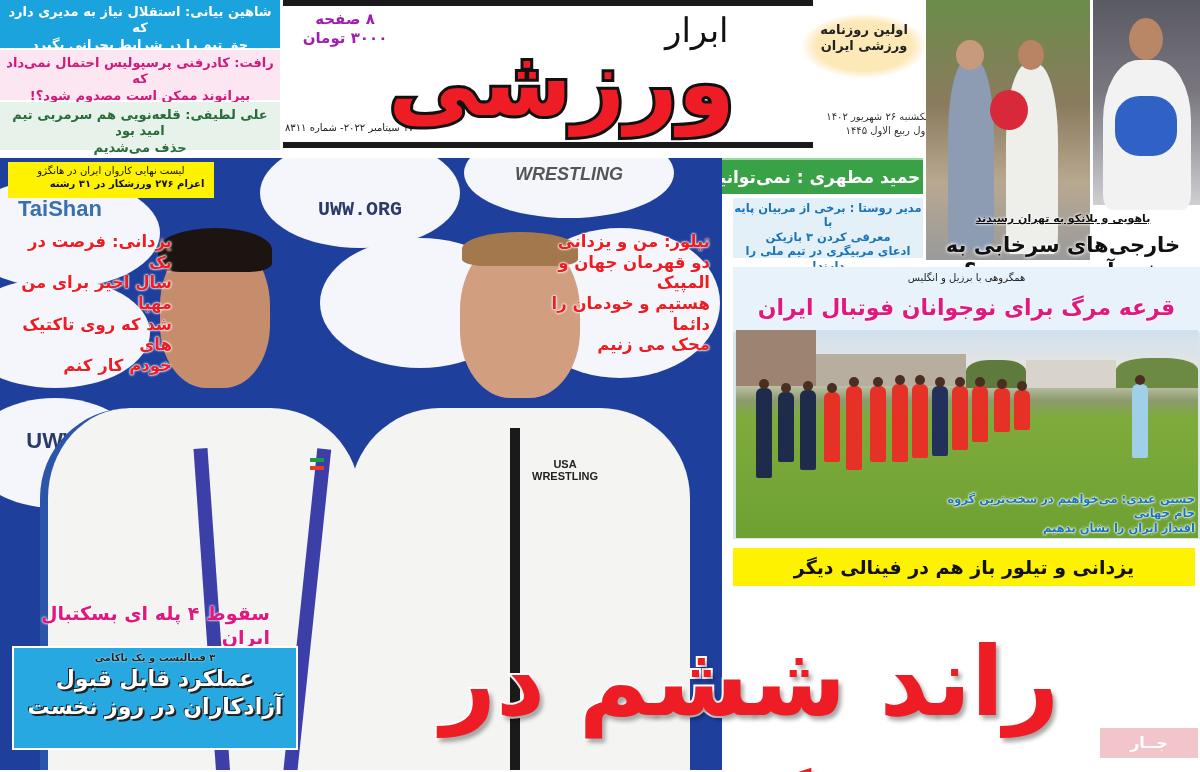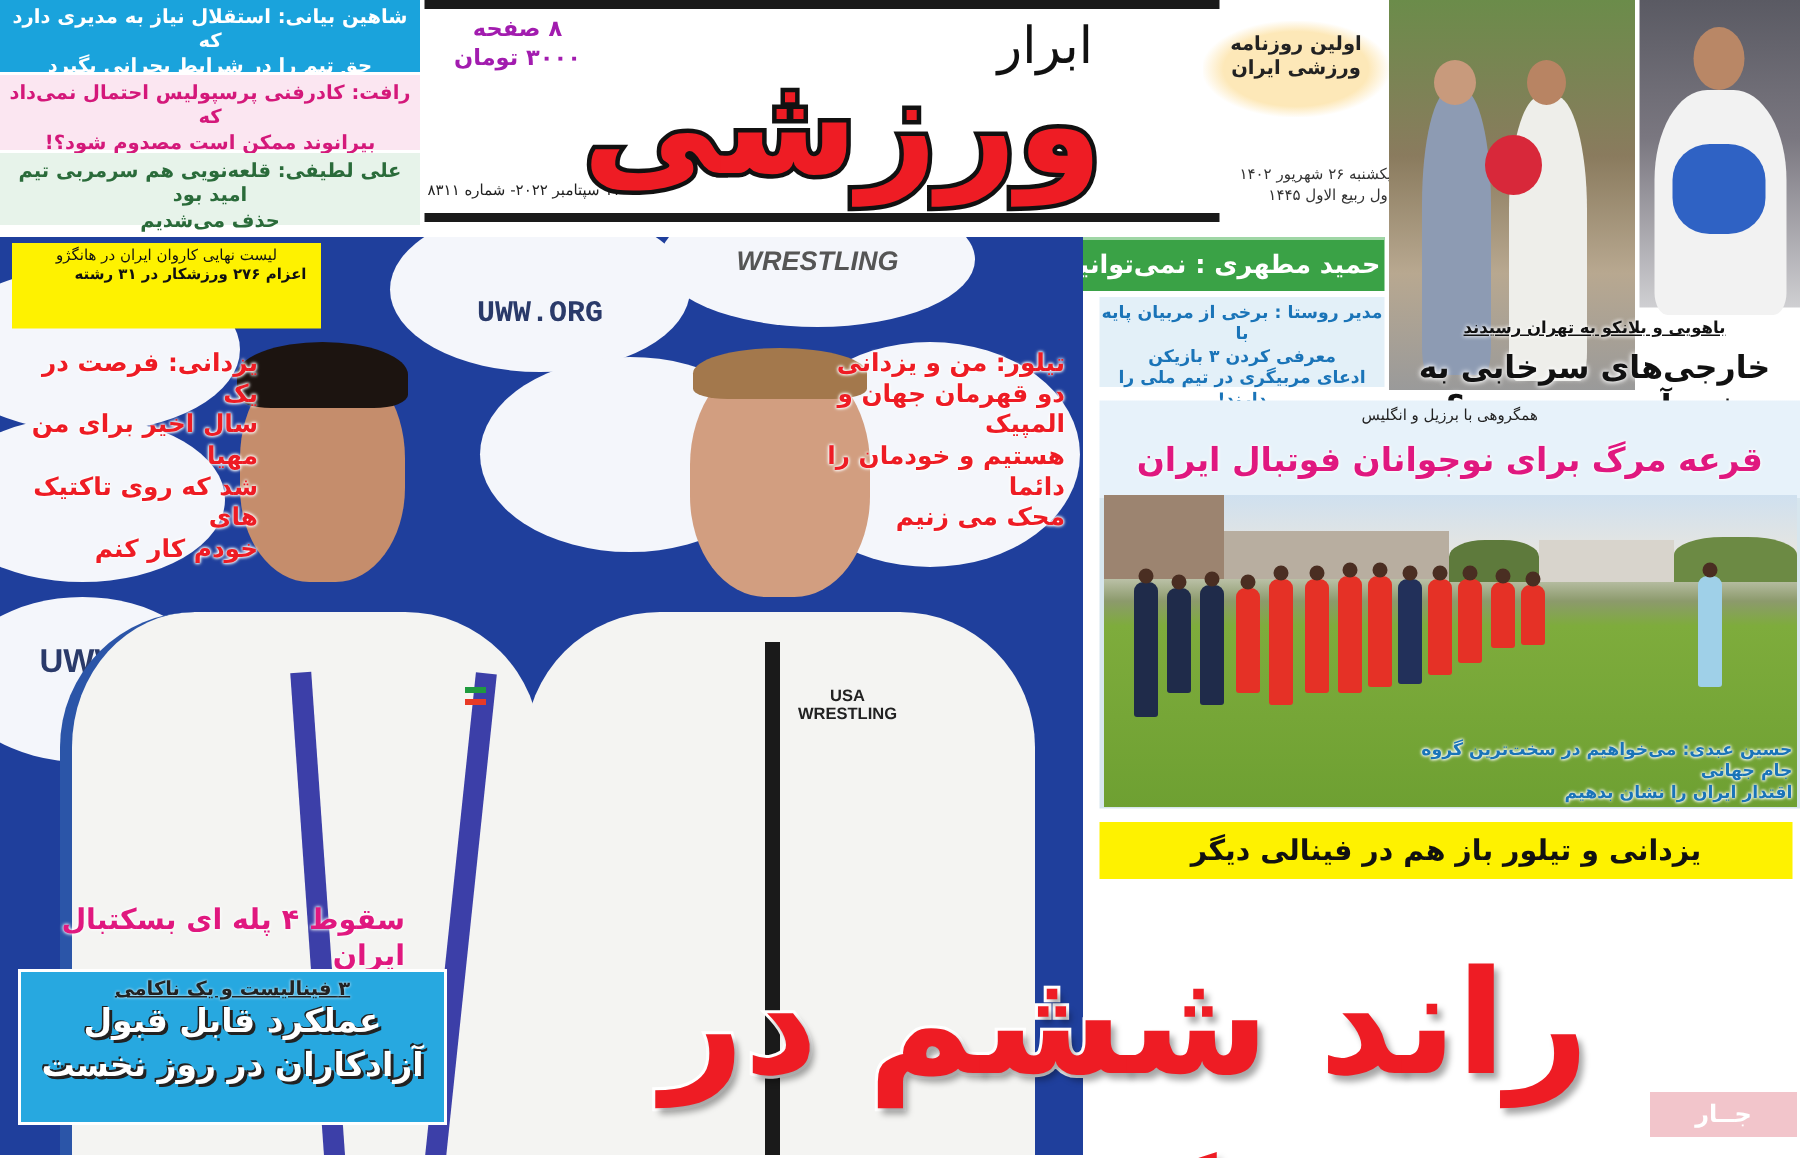--- a/index.html
+++ b/index.html
@@ -41,28 +41,28 @@
   
   .mainphoto { left: 0; top: 158px; width: 722px; height: 612px; background: #1f3f9c; overflow: hidden; }
   .circle { position: absolute; border-radius: 50%; background: #f4f6fb; }
   .circle span { position: absolute; width: 100%; text-align: center; font-family: "Liberation Sans", sans-serif; font-weight: bold; color: #2a3a6a; }
   .wrestler-l { position: absolute; left: 40px; top: 60px; width: 320px; height: 560px; }
   .wrestler-r { position: absolute; left: 340px; top: 70px; width: 360px; height: 560px; }
   .head { position: absolute; border-radius: 45% 45% 42% 42%; background: #c58d6c; }
   .hair { position: absolute; border-radius: 50% 50% 20% 20%; }
   .shirt { position: absolute; background: #f4f4f2; border-radius: 90px 90px 0 0; }
 
-  .yel-tag { left: 8px; top: 162px; width: 206px; height: 57px; background: #fef200; color: #111; padding-top: 3px; }
+  .yel-tag { left: 8px; top: 162px; width: 206px; height: 36px; background: #fef200; color: #111; padding-top: 3px; }
   .yel-tag .s { font-size: 10px; font-weight: normal; }
   .yel-tag .b { font-size: 10px; margin-left: 32px; }
   .red-quote-l { left: 2px; top: 232px; width: 170px; font-size: 16.5px; color: #ee1c24; text-shadow: 0 0 2px #fff, 0 0 3px #fff, 0 0 2px #fff; text-align: right; }
   .red-quote-r { left: 510px; top: 232px; width: 200px; font-size: 16.5px; color: #ee1c24; text-shadow: 0 0 2px #fff, 0 0 3px #fff, 0 0 2px #fff; text-align: right; }
   .pink-head { left: 8px; top: 566px; width: 262px; font-size: 19px; color: #e0187f; text-shadow: 0 0 2px #fff, 0 0 3px #fff; text-align: right; margin-top: 36px; }
   .blue-box { left: 12px; top: 646px; width: 286px; height: 104px; background: #27a8e0; border: 2px solid #fff; color: #fff; padding-top: 4px; }
-  .blue-box .s { font-size: 13px; color: #222; text-shadow: 0 0 2px #fff; text-decoration: underline; }
+  .blue-box .s { font-size: 10px; color: #222; text-shadow: 0 0 2px #fff; }
   .blue-box .b { font-size: 22px; color: #fff; text-shadow: 2px 2px 0 #222, -1px -1px 0 #222; line-height: 1.3; }
 
   .headline { left: 300px; top: 612px; width: 900px; height: 140px; font-size: 96px; line-height: 140px; color: #ee1c24; font-weight: 900;
               text-align: center; -webkit-text-stroke: 4px #fff; paint-order: stroke fill; text-shadow: 3px 4px 4px rgba(0,0,0,0.35); letter-spacing: -2px; }
 
   
   .fb-bg { left: 733px; top: 267px; width: 467px; height: 272px; background: linear-gradient(180deg, #e7f2fa 0%, #e7f2fa 24%, #d7e6ee 24%); }
   .fb-sub { left: 733px; top: 272px; width: 467px; font-size: 10px; color: #222; font-weight: normal; }
   .fb-head { left: 733px; top: 294px; width: 467px; font-size: 22px; color: #e0187f; text-shadow: 0 0 2px #fff, 0 0 3px #fff; }
   .fb-photo { left: 736px; top: 330px; width: 462px; height: 208px; overflow: hidden; background: linear-gradient(180deg, #cfe0ef 0%, #e8e6e0 20%, #8c9a6c 34%, #7eac3c 42%, #6ea032 100%); }
@@ -132,21 +132,21 @@
   <div>ادعای مربیگری در تیم ملی را دارند!</div>
 </div>
 
 <div class="abs mainphoto">
   <div class="circle" style="left:-40px;top:20px;width:200px;height:110px;">
       <span style="top:18px;font-size:22px;color:#3a6fb0;">TaiShan</span>
     </div>
   <div class="circle" style="left:260px;top:-20px;width:200px;height:110px;">
       <span style="top:60px;font-size:20px;font-family:Liberation Mono, monospace;">UWW.ORG</span>
     </div>
-  <div class="circle" style="left:440px;top:-30px;width:210px;height:90px;text-decoration:underline;">
+  <div class="circle" style="left:464px;top:-30px;width:210px;height:90px;text-decoration:underline;">
       <span style="top:36px;font-size:18px;color:#555;font-style:italic;">WRESTLING</span>
     </div>
   <div class="circle" style="left:-40px;top:120px;width:190px;height:110px;"></div>
   <div class="circle" style="left:-30px;top:240px;width:170px;height:110px;">
       <span style="top:30px;font-size:22px;">UWW</span>
     </div>
   <div class="circle" style="left:320px;top:80px;width:200px;height:130px;"></div>
   <div class="circle" style="left:520px;top:70px;width:200px;height:150px;"></div>
 
   <div class="wrestler-l">

